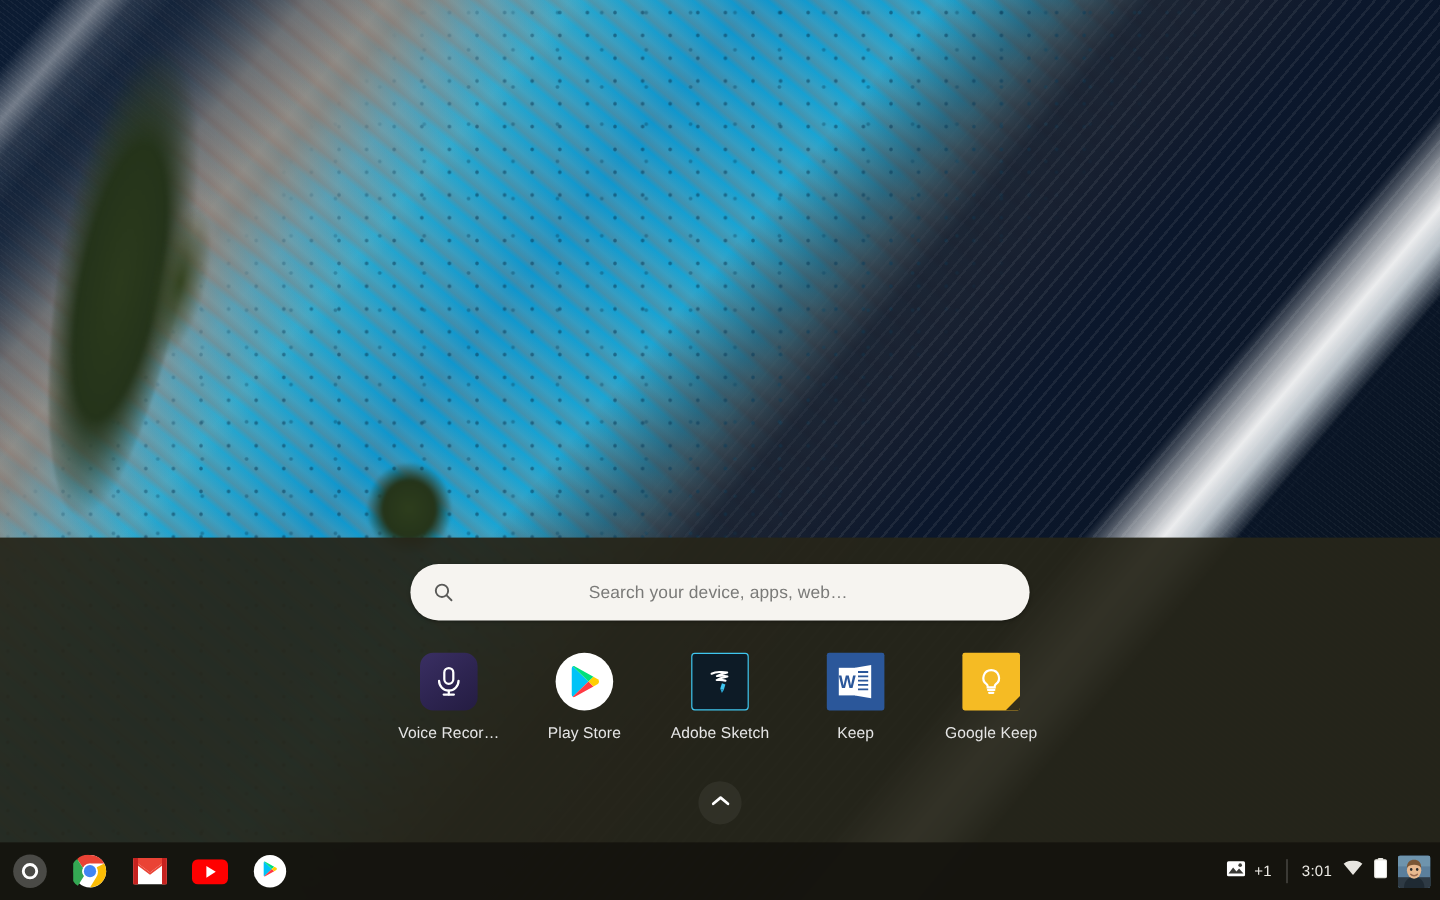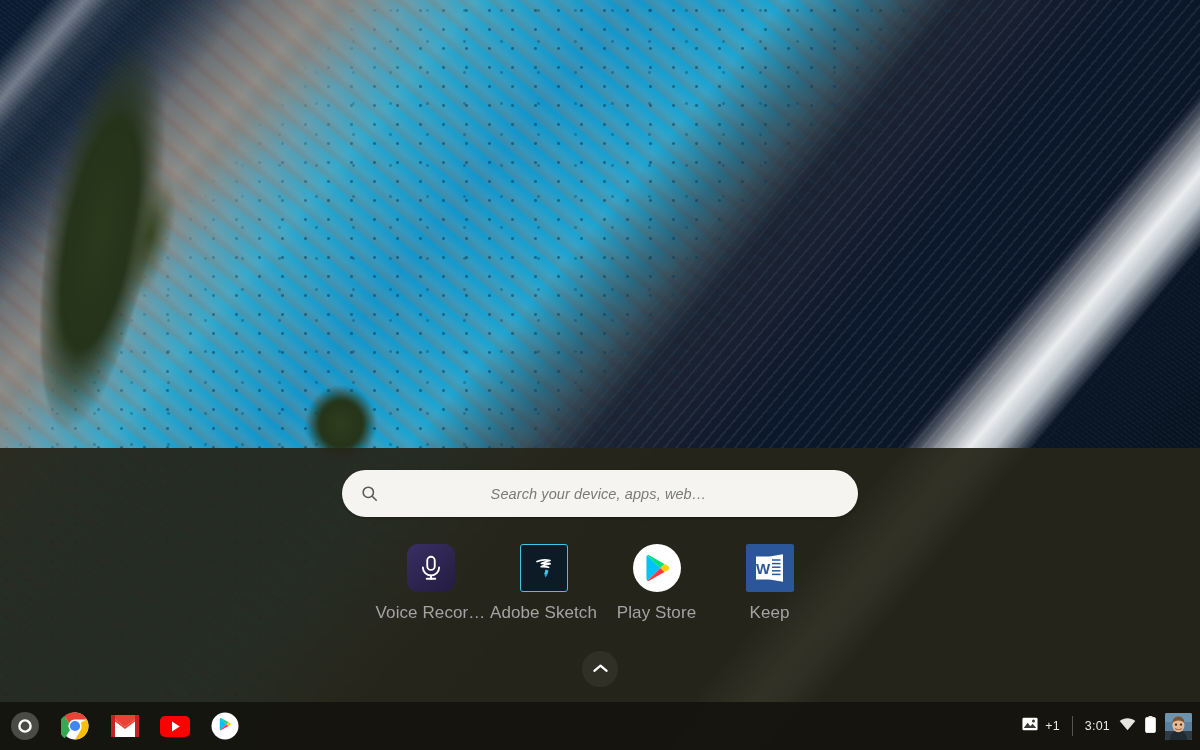--- a/index.html
+++ b/index.html
@@ -216,21 +216,20 @@
     flex: 1 1 auto;
     border: none;
     outline: none;
     background: transparent;
     text-align: center;
     font-family: "Liberation Sans", sans-serif;
     font-size: 14.5px;
     color: #5f5f5f;
     letter-spacing: .1px;
     margin-right: 22px;
-    font-style: italic;
   }
   #search-input::placeholder { color: #7a7a78; opacity: 1; }
 
   
   #app-grid {
     position: absolute;
     left: 0; right: 0;
     top: 96px;
     display: flex;
     justify-content: center;
@@ -245,22 +244,22 @@
   }
   .app-icon {
     width: 48px; height: 48px;
     position: relative;
     display: flex;
     align-items: center;
     justify-content: center;
   }
   .app-label {
     margin-top: 11px;
-    font-size: 17px;
-    color: #a3a3a3;
+    font-size: 13px;
+    color: #e5e5e5;
     white-space: nowrap;
     letter-spacing: .1px;
   }
 
   
   .ic-voice {
     background: linear-gradient(145deg, #3a2f63 0%, #2d2450 55%, #241c42 100%);
     border-radius: 11px;
   }
   .ic-sketch {
@@ -398,62 +397,73 @@
             <rect x="9" y="3" width="6" height="10.5" rx="3"></rect>
             <path d="M5.5 11.5a6.5 6.5 0 0 0 13 0"></path>
             <line x1="12" y1="18" x2="12" y2="20.6"></line>
             <line x1="8.6" y1="20.6" x2="15.4" y2="20.6"></line>
           </svg>
         </div>
         <div class="app-label">Voice Recor…</div>
       </div>
 
       <div class="app-item">
-        <div class="app-icon ic-sketch">
-          <svg width="32" height="32" viewBox="0 0 32 32" fill="none">
-            <path d="M9 9.5c3.5-1.6 9.5-1.9 13-1 -3 .7-6.4 1.7-8.6 2.9 3 -.5 6.4-.4 8.8.3
-                     -3.3.6-6.7 1.6-9 3 2.6-.3 5.4-.1 7.4.6" stroke="#ffffff" stroke-width="1.7" stroke-linecap="round" stroke-linejoin="round"></path>
-            <path d="M17.6 17.4l2.9 1.1-1.4 4.6-2.9-1.2z" fill="#3fc6ef"></path>
-            <path d="M16.2 21.9l2.9 1.2-1.5 2.4z" fill="#2aa9d6"></path>
-          </svg>
-        </div>
-        <div class="app-label">Adobe Sketch</div>
-      </div>
-
-      <div class="app-item">
         <div class="app-icon ic-play">
           <svg width="26" height="28" viewBox="0 0 24 26">
             <path d="M3 1.2 L15.2 13 L3 24.8 C2.5 24.4 2.2 23.8 2.2 23 L2.2 3
                      C2.2 2.2 2.5 1.6 3 1.2Z" fill="#00c3f7"></path>
             <path d="M3 1.2 C3.4.9 4 .85 4.7 1.25 L19 9.3 L15.2 13Z" fill="#00e07b"></path>
             <path d="M3 24.8 L15.2 13 L19 16.7 L4.7 24.75 C4 25.15 3.4 25.1 3 24.8Z" fill="#ff3a44"></path>
             <path d="M19 9.3 L22.4 11.2 C23.6 11.9 23.6 14.1 22.4 14.8 L19 16.7 L15.2 13Z" fill="#ffce00"></path>
           </svg>
         </div>
         <div class="app-label">Play Store</div>
+      </div>
+
+      <div class="app-item">
+        <div class="app-icon ic-sketch">
+          <svg width="32" height="32" viewBox="0 0 32 32" fill="none">
+            <path d="M9 9.5c3.5-1.6 9.5-1.9 13-1 -3 .7-6.4 1.7-8.6 2.9 3 -.5 6.4-.4 8.8.3
+                     -3.3.6-6.7 1.6-9 3 2.6-.3 5.4-.1 7.4.6" stroke="#ffffff" stroke-width="1.7" stroke-linecap="round" stroke-linejoin="round"></path>
+            <path d="M17.6 17.4l2.9 1.1-1.4 4.6-2.9-1.2z" fill="#3fc6ef"></path>
+            <path d="M16.2 21.9l2.9 1.2-1.5 2.4z" fill="#2aa9d6"></path>
+          </svg>
+        </div>
+        <div class="app-label">Adobe Sketch</div>
       </div>
 
       <div class="app-item">
         <div class="app-icon ic-word">
           <svg width="36" height="34" viewBox="0 0 36 34">
             <path d="M17.5 5.5 L31 3.2 v27.6 L17.5 28.5Z" fill="#ffffff"></path>
             <g stroke="#2b579a" stroke-width="1.5">
               <line x1="20" y1="9" x2="28.5" y2="9"></line>
               <line x1="20" y1="12.6" x2="28.5" y2="12.6"></line>
               <line x1="20" y1="16.2" x2="28.5" y2="16.2"></line>
               <line x1="20" y1="19.8" x2="28.5" y2="19.8"></line>
               <line x1="20" y1="23.4" x2="28.5" y2="23.4"></line>
             </g>
             <rect x="4" y="5.5" width="14" height="23" fill="#ffffff"></rect>
             <text x="11" y="22.5" font-family="'Liberation Sans',sans-serif" font-size="15" font-weight="bold" fill="#2b579a" text-anchor="middle">W</text>
           </svg>
         </div>
         <div class="app-label">Keep</div>
       </div>
 
+      <div class="app-item">
+        <div class="app-icon ic-keep">
+          <svg width="26" height="26" viewBox="0 0 24 24" fill="none" stroke="#ffffff" stroke-width="1.7" stroke-linecap="round">
+            <path d="M12 3.2a6 6 0 0 0-3.6 10.8c.6.5.9 1.1.9 1.8v.6h5.4v-.6c0-.7.3-1.3.9-1.8
+                     A6 6 0 0 0 12 3.2Z"></path>
+            <line x1="9.6" y1="18.4" x2="14.4" y2="18.4"></line>
+            <line x1="10.4" y1="20.6" x2="13.6" y2="20.6"></line>
+          </svg>
+        </div>
+        <div class="app-label">Google Keep</div>
+      </div>
 
     </div>
 
     <div id="expand-btn">
       <span>
         <svg width="17" height="11" viewBox="0 0 18 11" fill="none" stroke="#ffffff" stroke-width="2.4" stroke-linecap="round" stroke-linejoin="round">
           <polyline points="2.5,8 9,2.5 15.5,8"></polyline>
         </svg>
       </span>
     </div>

